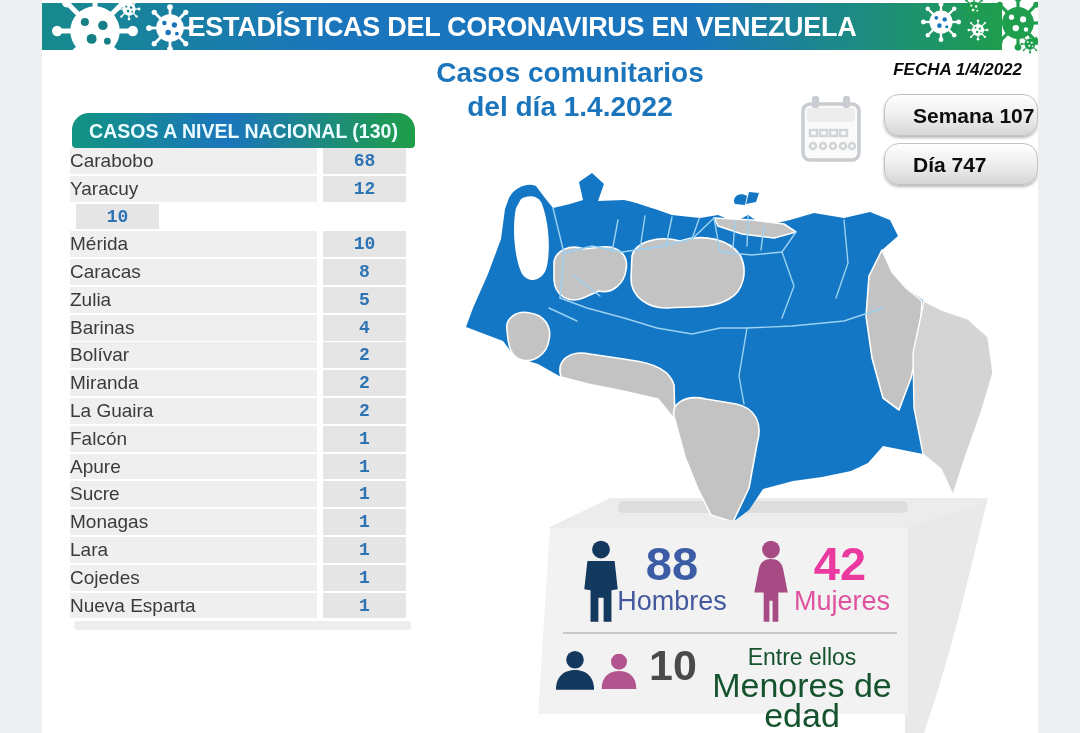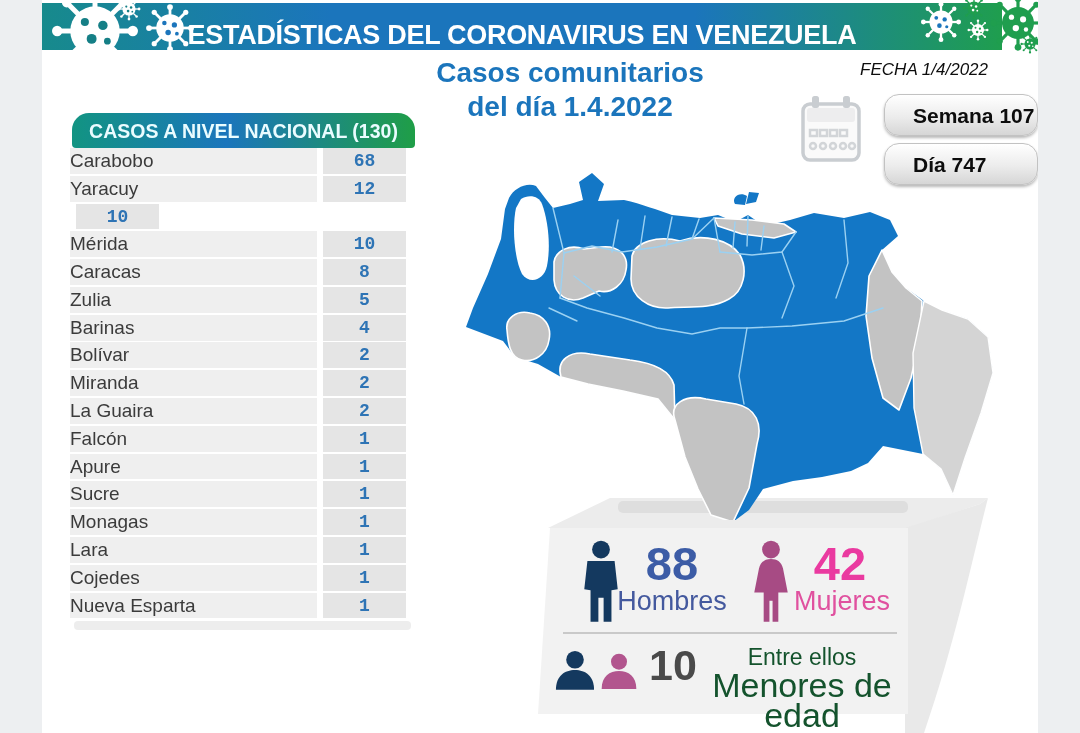--- a/index.html
+++ b/index.html
@@ -6,31 +6,31 @@
   #page{position:relative;width:1080px;height:733px;background:#ffffff;overflow:hidden;
         font-family:"Liberation Sans","DejaVu Sans",sans-serif;}
 
   
   .strip{position:absolute;top:0;width:42px;height:733px;background:#edeff1;z-index:9;}
   .strip.left{left:0;} .strip.right{left:1038px;}
 
   
   .banner{position:absolute;left:42px;top:3px;width:960px;height:47px;z-index:2;overflow:hidden;
           background:linear-gradient(90deg,var(--c-banner_teal,#178a8c) 0%,var(--c-banner_blue,#1b75bc) 30%,var(--c-banner_blue,#1b75bc) 68%,var(--c-banner_green,#1f9e4e) 100%);}
-  .banner-title{position:absolute;left:0;top:8px;width:100%;height:47px;line-height:49px;text-align:center;
+  .banner-title{position:absolute;left:0;top:0;width:100%;height:47px;line-height:49px;text-align:center;
           color:#fff;font-weight:bold;font-size:27px;letter-spacing:-0.3px;}
   svg.vir{position:absolute;overflow:visible;}
 
   
   .subtitle{position:absolute;left:410px;top:56px;width:320px;text-align:center;z-index:2;
             color:var(--c-banner_blue,#1b75bc);font-weight:bold;font-size:28px;line-height:34px;}
 
   
-  .fecha{position:absolute;left:838px;top:60px;width:150px;text-align:right;
-         font-size:17px;font-weight:normal;font-style:italic;color:#0d0d0d;z-index:2;}
+  .fecha{position:absolute;left:872px;top:60px;width:150px;text-align:right;
+         font-size:17px;font-weight:bold;font-style:italic;color:#0d0d0d;z-index:2;}
   .badge{position:absolute;left:884px;width:154px;height:42px;border-radius:15px;
          background:linear-gradient(180deg,#ffffff 0%,#ececec 55%,#d6d6d6 100%);
          border:1px solid #c2c2c2;box-shadow:0 2px 3px rgba(0,0,0,.28);
          font-size:21px;font-weight:bold;color:#0d0d0d;line-height:42px;padding-left:28px;
          box-sizing:border-box;z-index:2;}
   .badge.semana{top:94px;} .badge.dia{top:143px;}
   .calendar{position:absolute;left:799px;top:92px;z-index:2;}
 
   
   .table-header{position:absolute;left:72px;top:113px;width:343px;height:35px;z-index:2;

